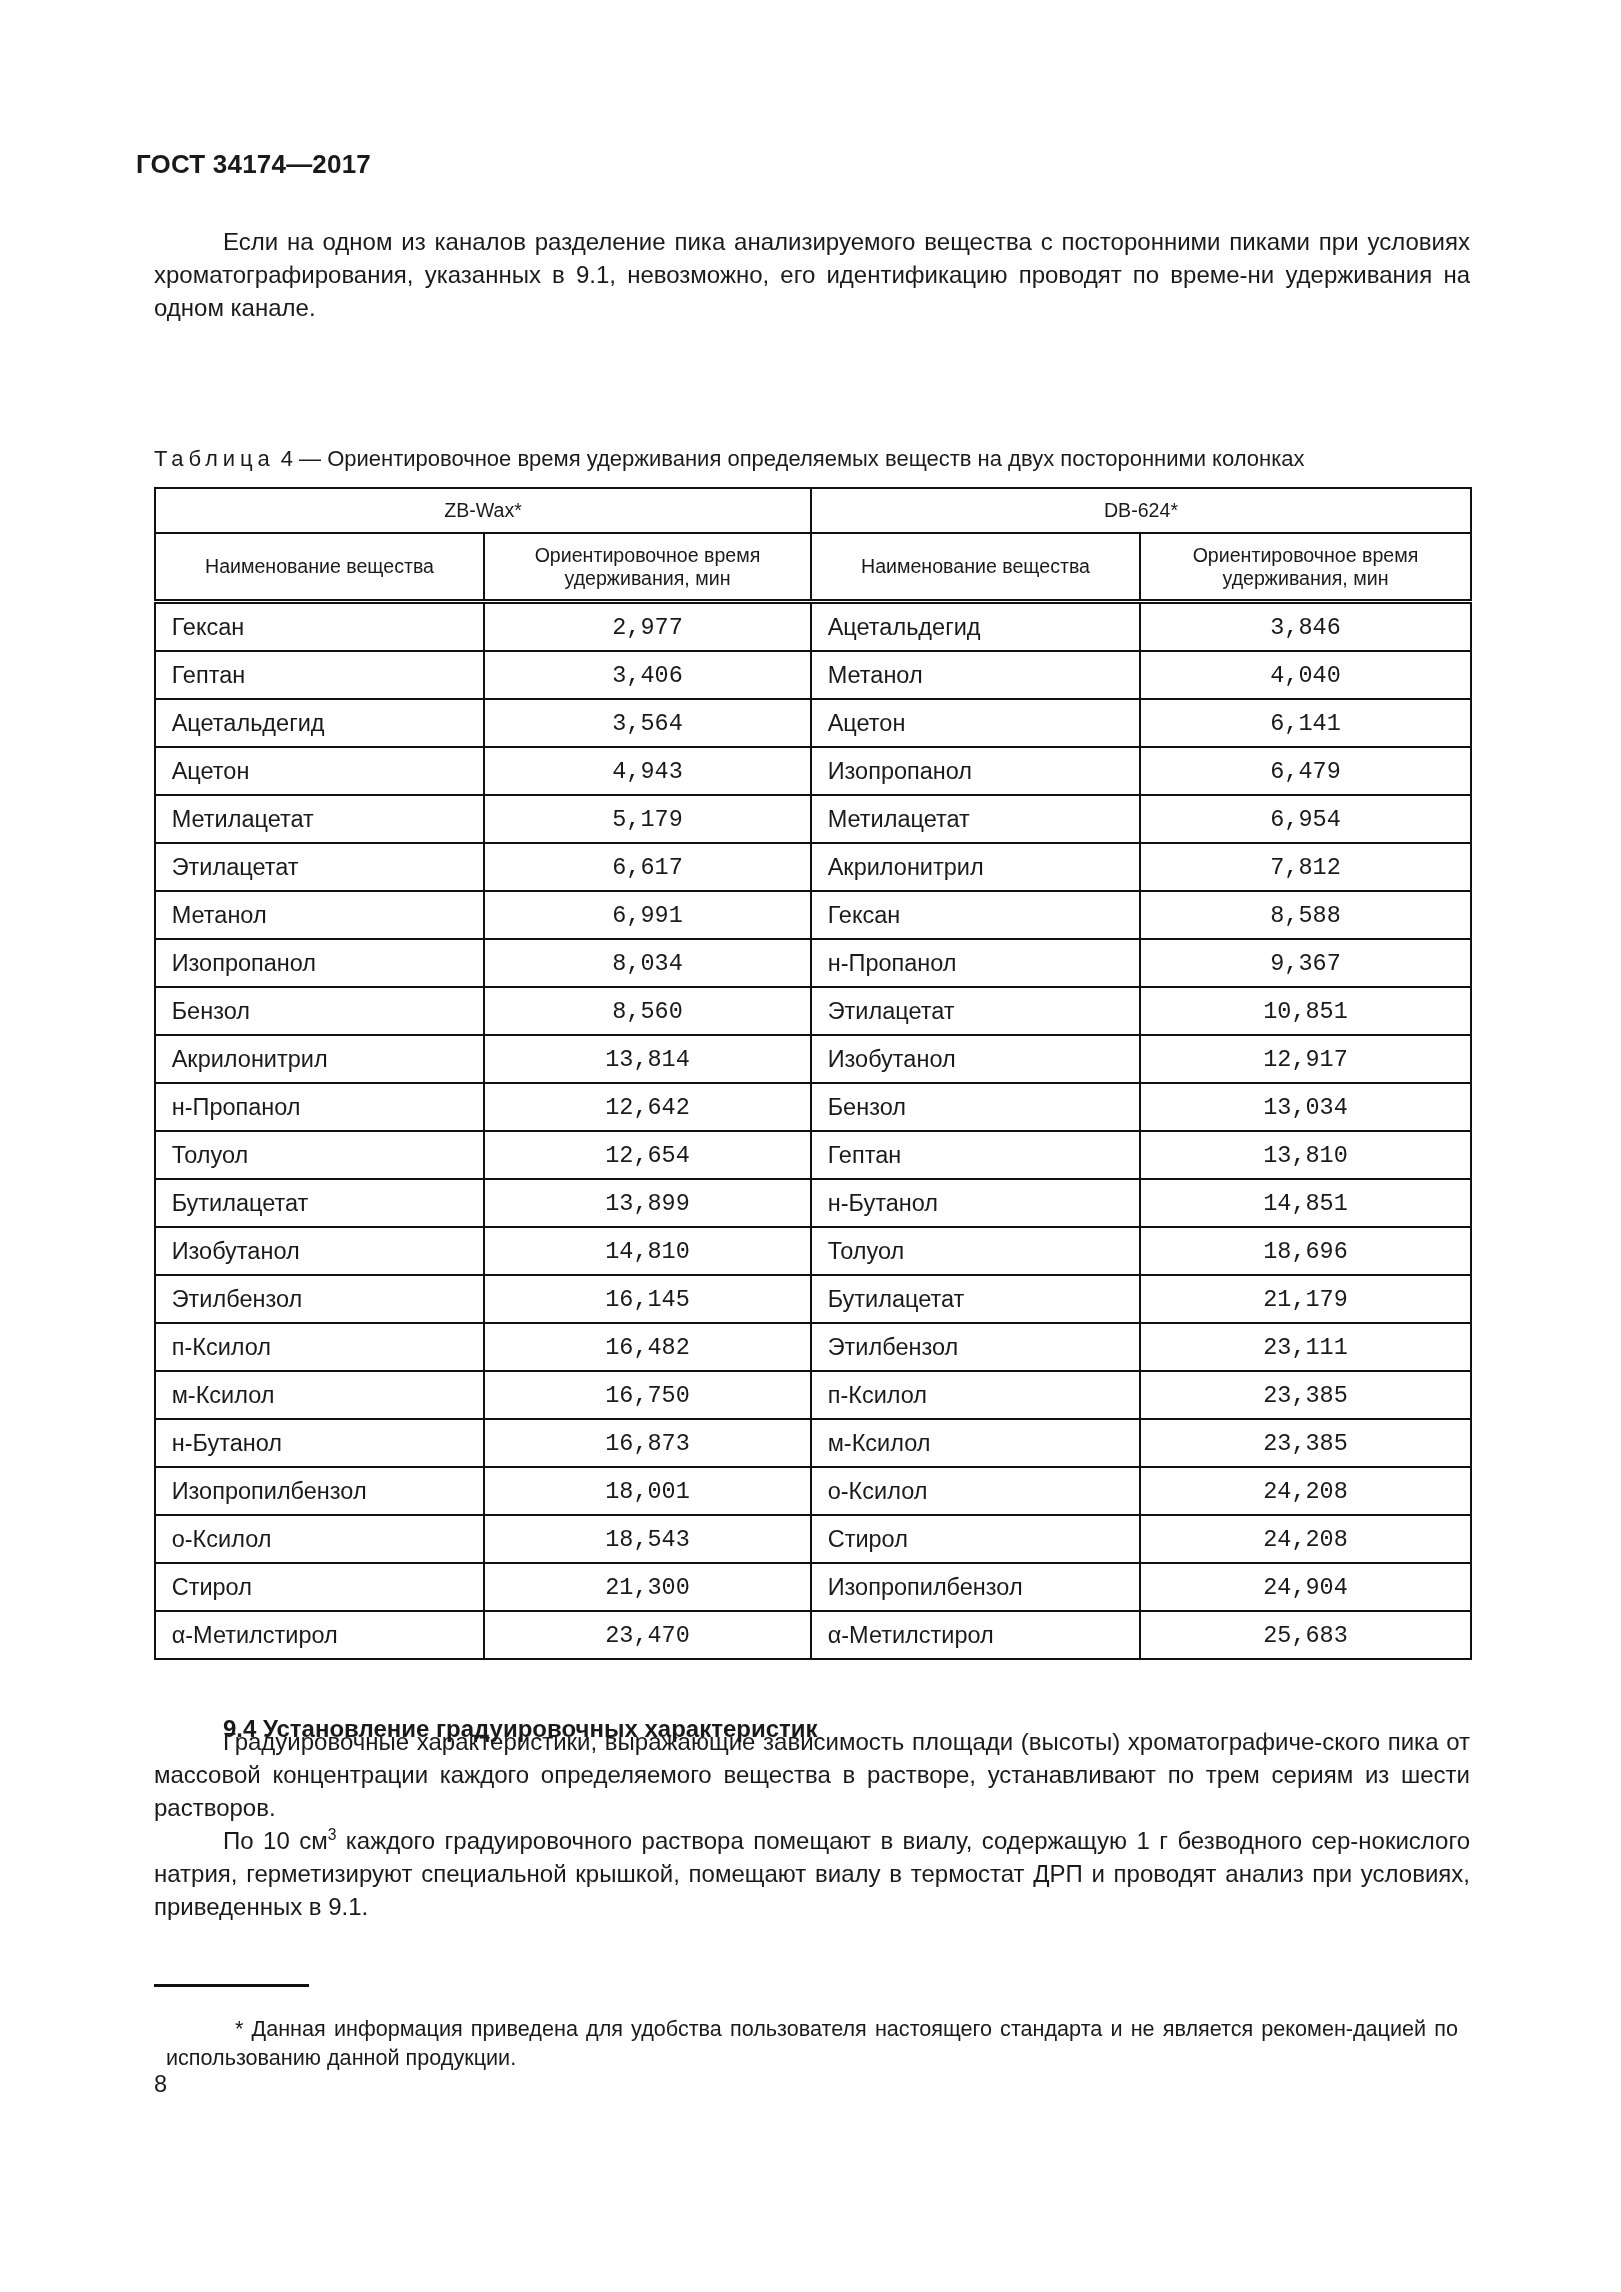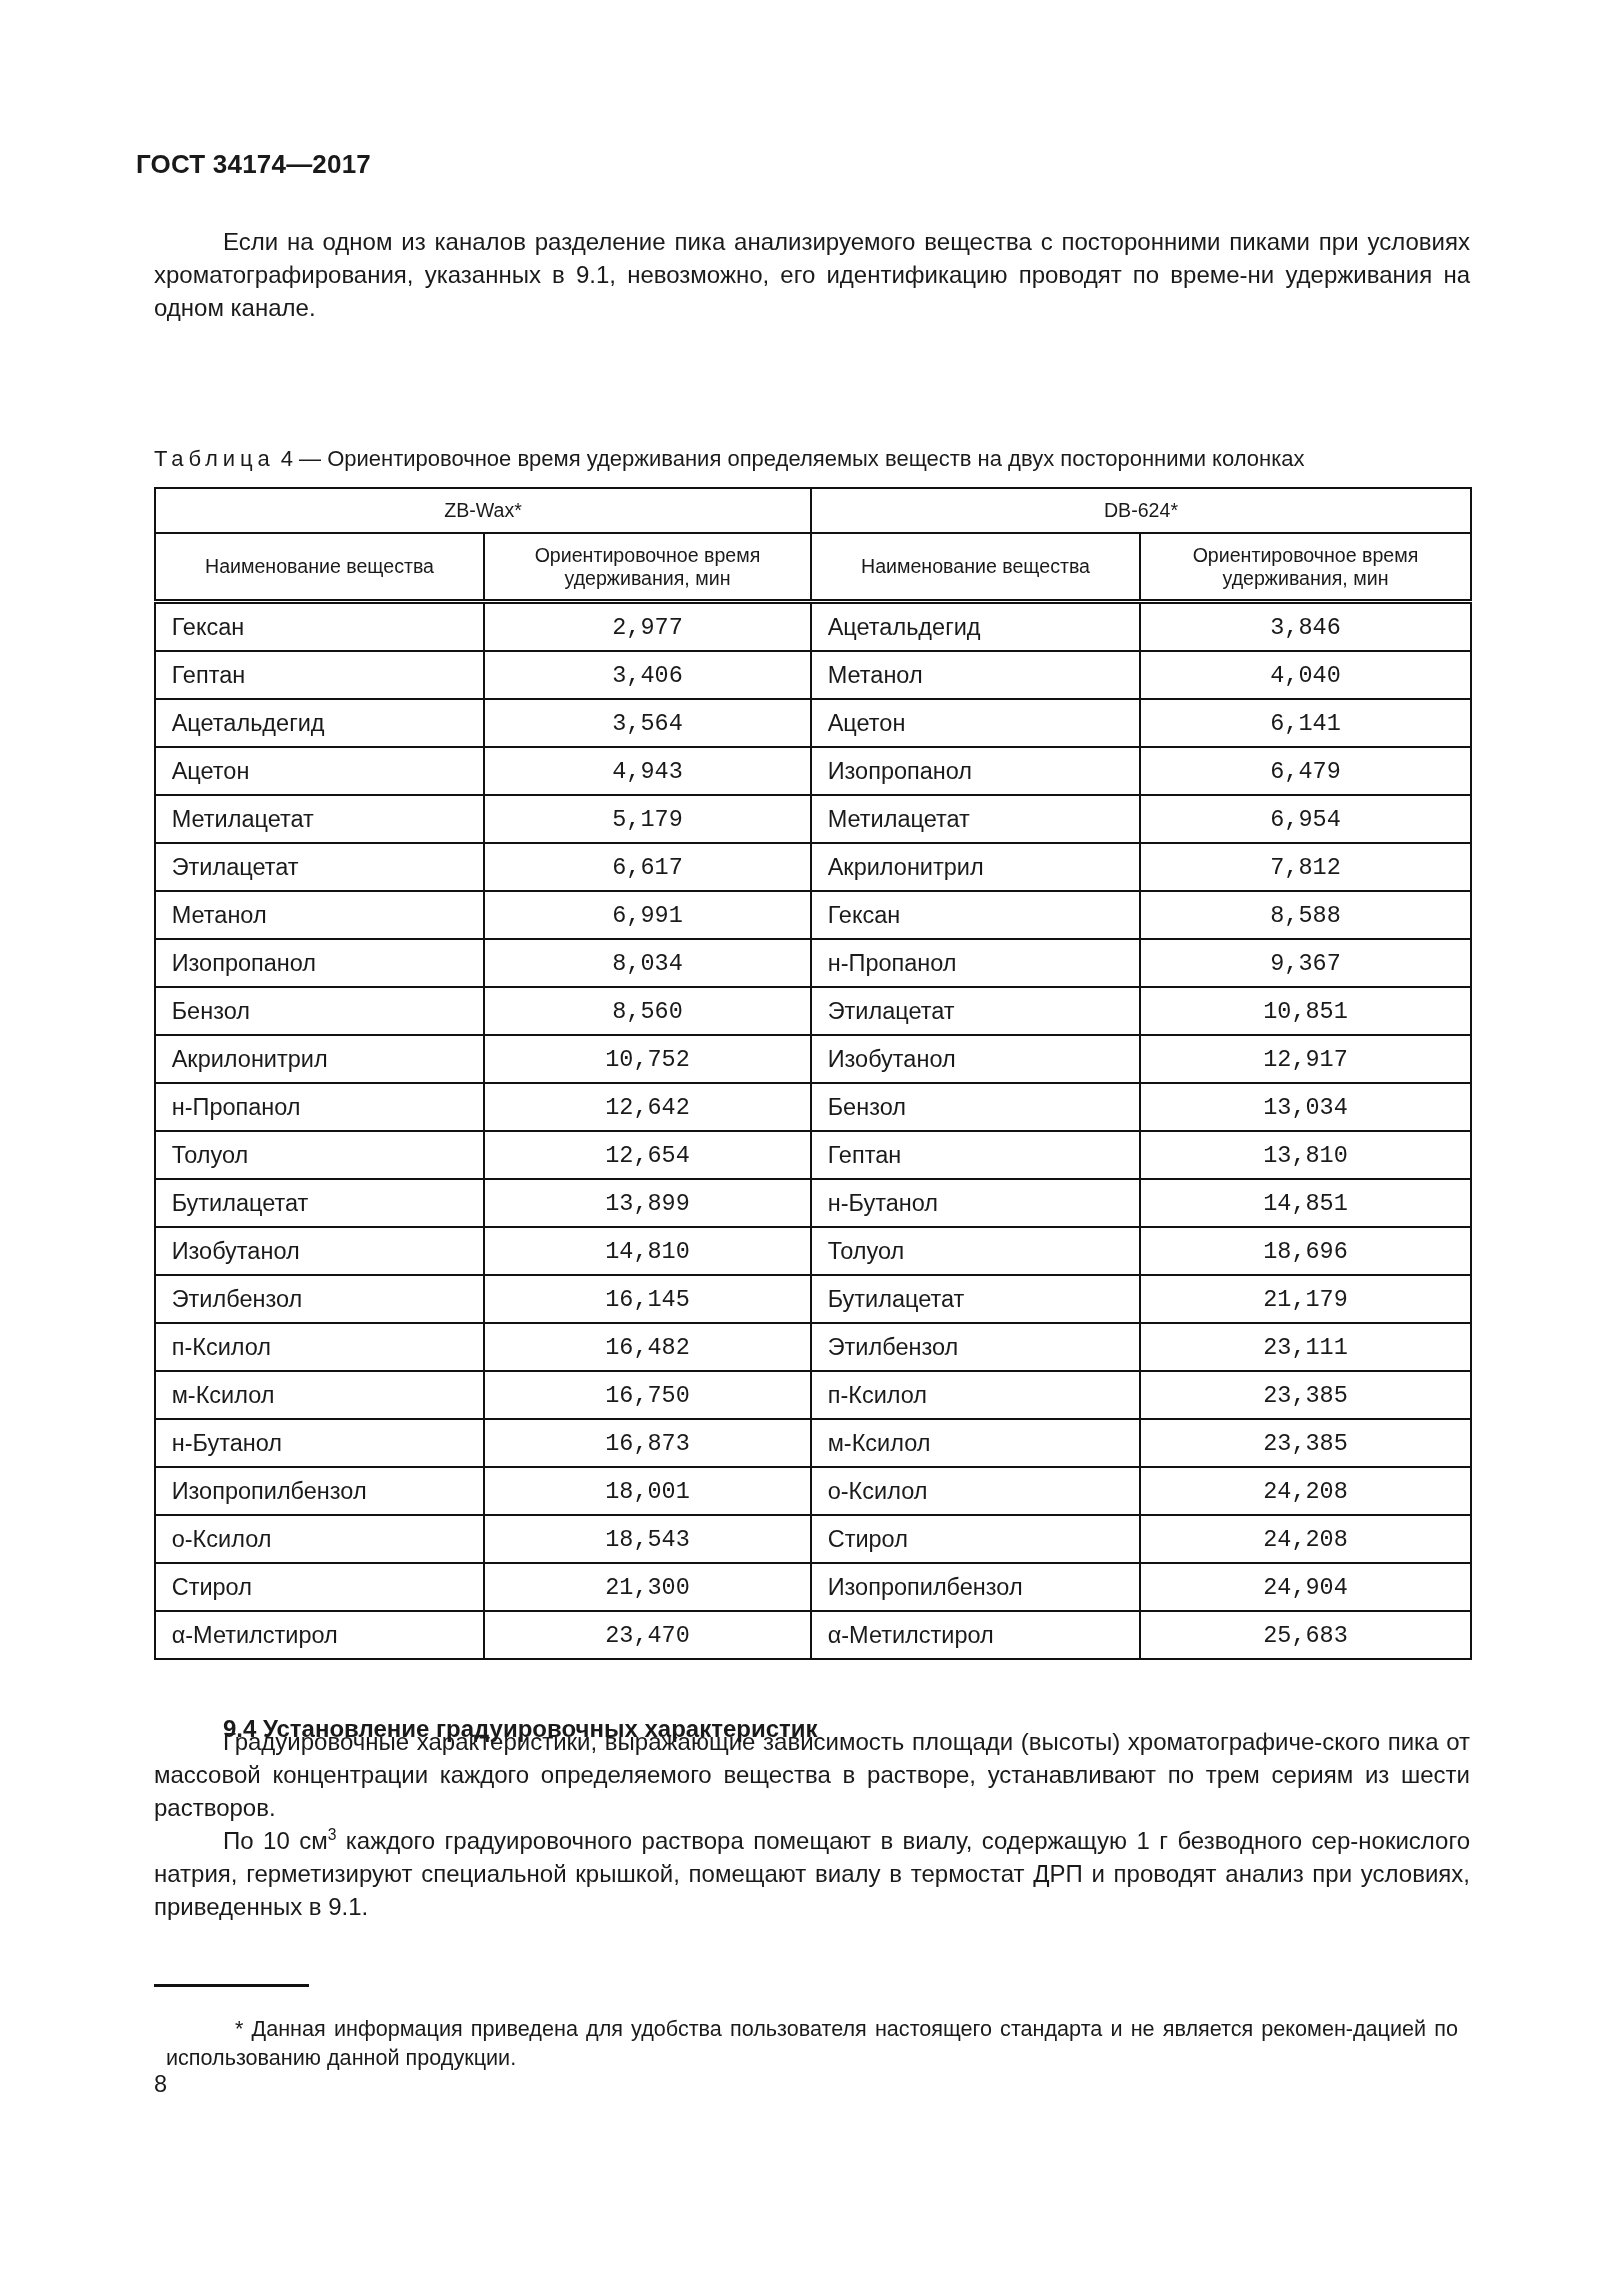--- a/index.html
+++ b/index.html
@@ -136,21 +136,21 @@
         <td class="val">9,367</td>
       </tr>
       <tr>
         <td class="name">Бензол</td>
         <td class="val">8,560</td>
         <td class="name mid">Этилацетат</td>
         <td class="val">10,851</td>
       </tr>
       <tr>
         <td class="name">Акрилонитрил</td>
-        <td class="val">10,752</td>
+        <td class="val">13,814</td>
         <td class="name mid">Изобутанол</td>
         <td class="val">12,917</td>
       </tr>
       <tr>
         <td class="name">н-Пропанол</td>
         <td class="val">12,642</td>
         <td class="name mid">Бензол</td>
         <td class="val">13,034</td>
       </tr>
       <tr>

